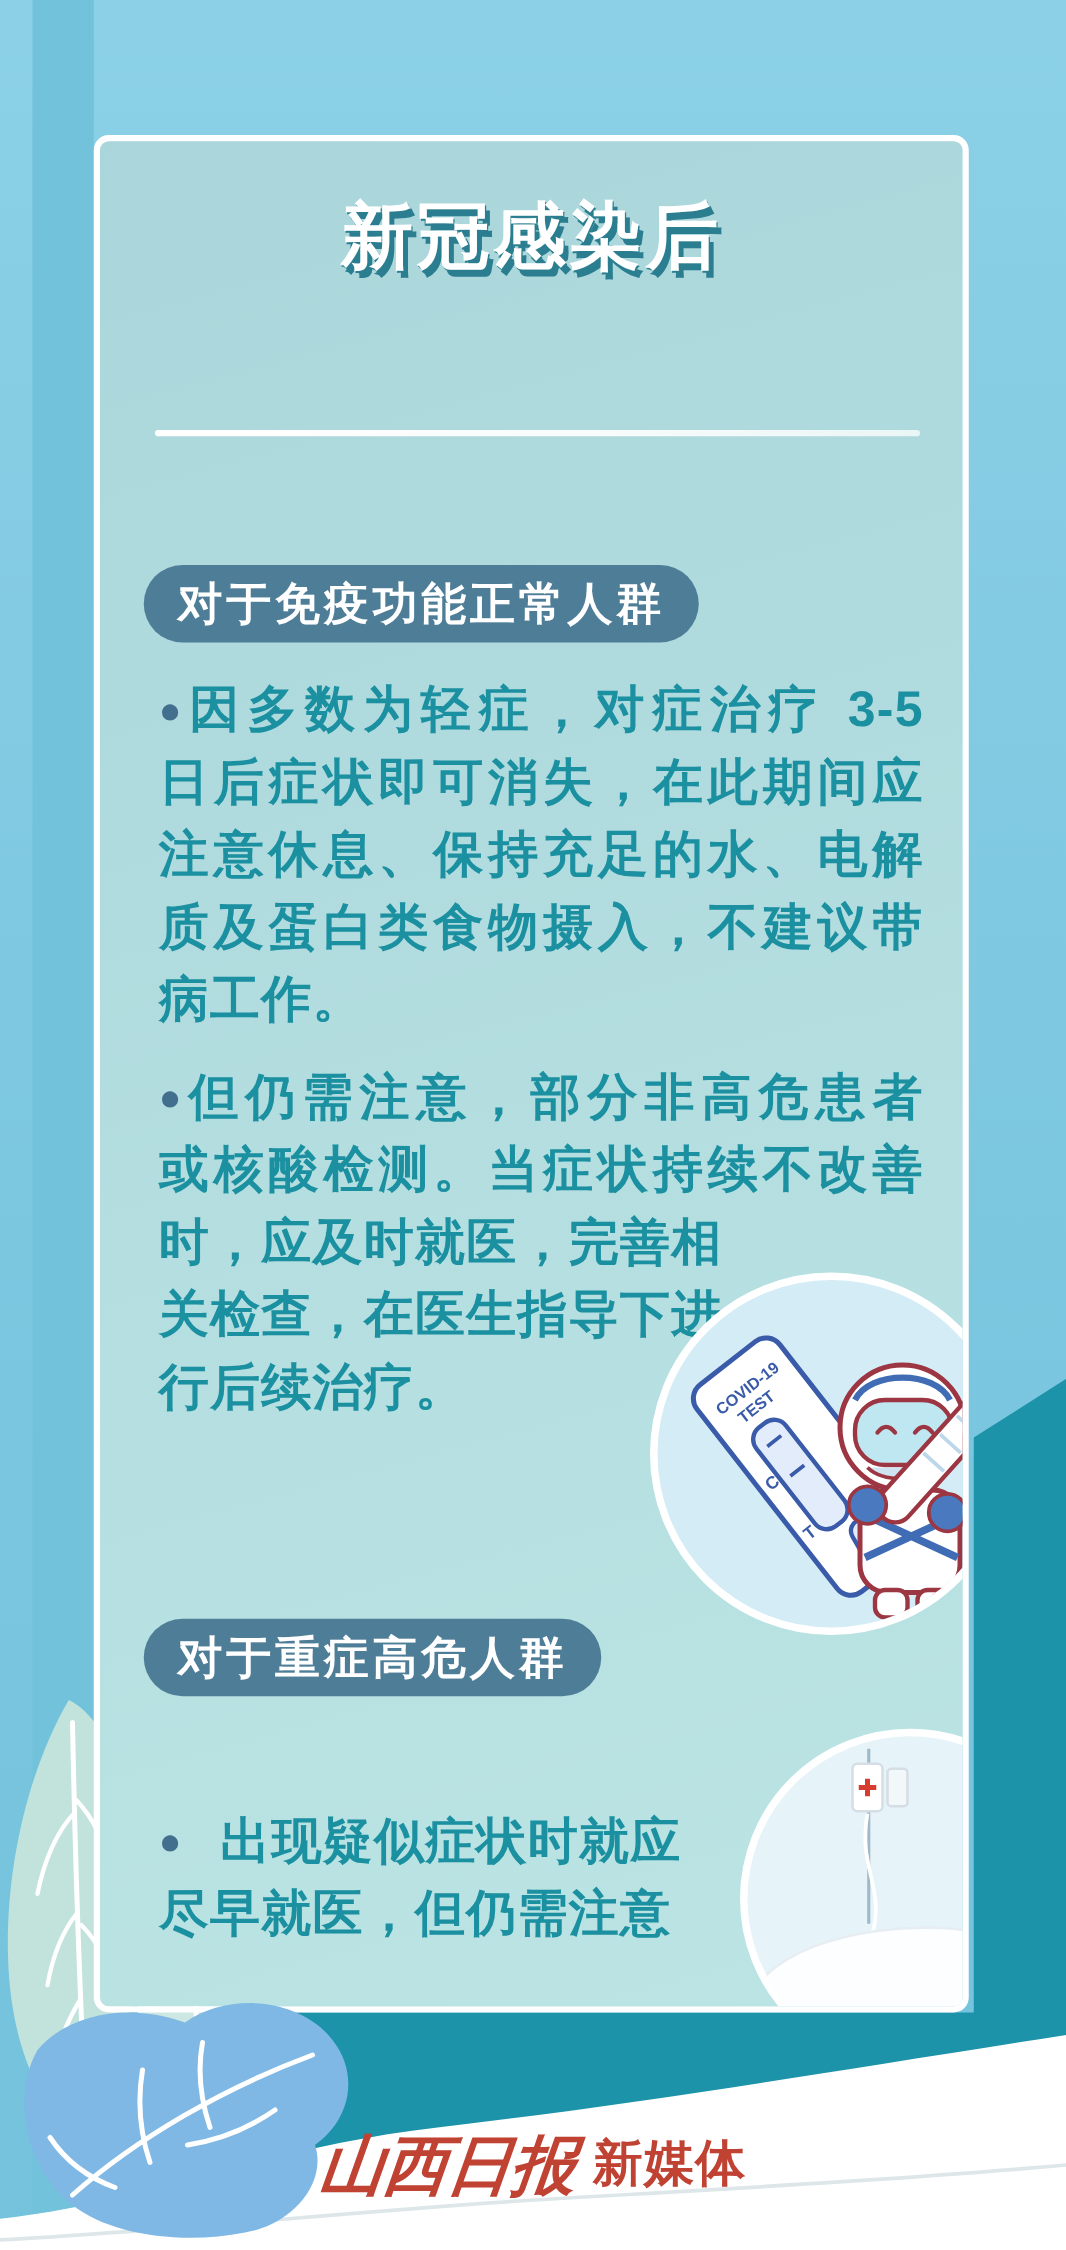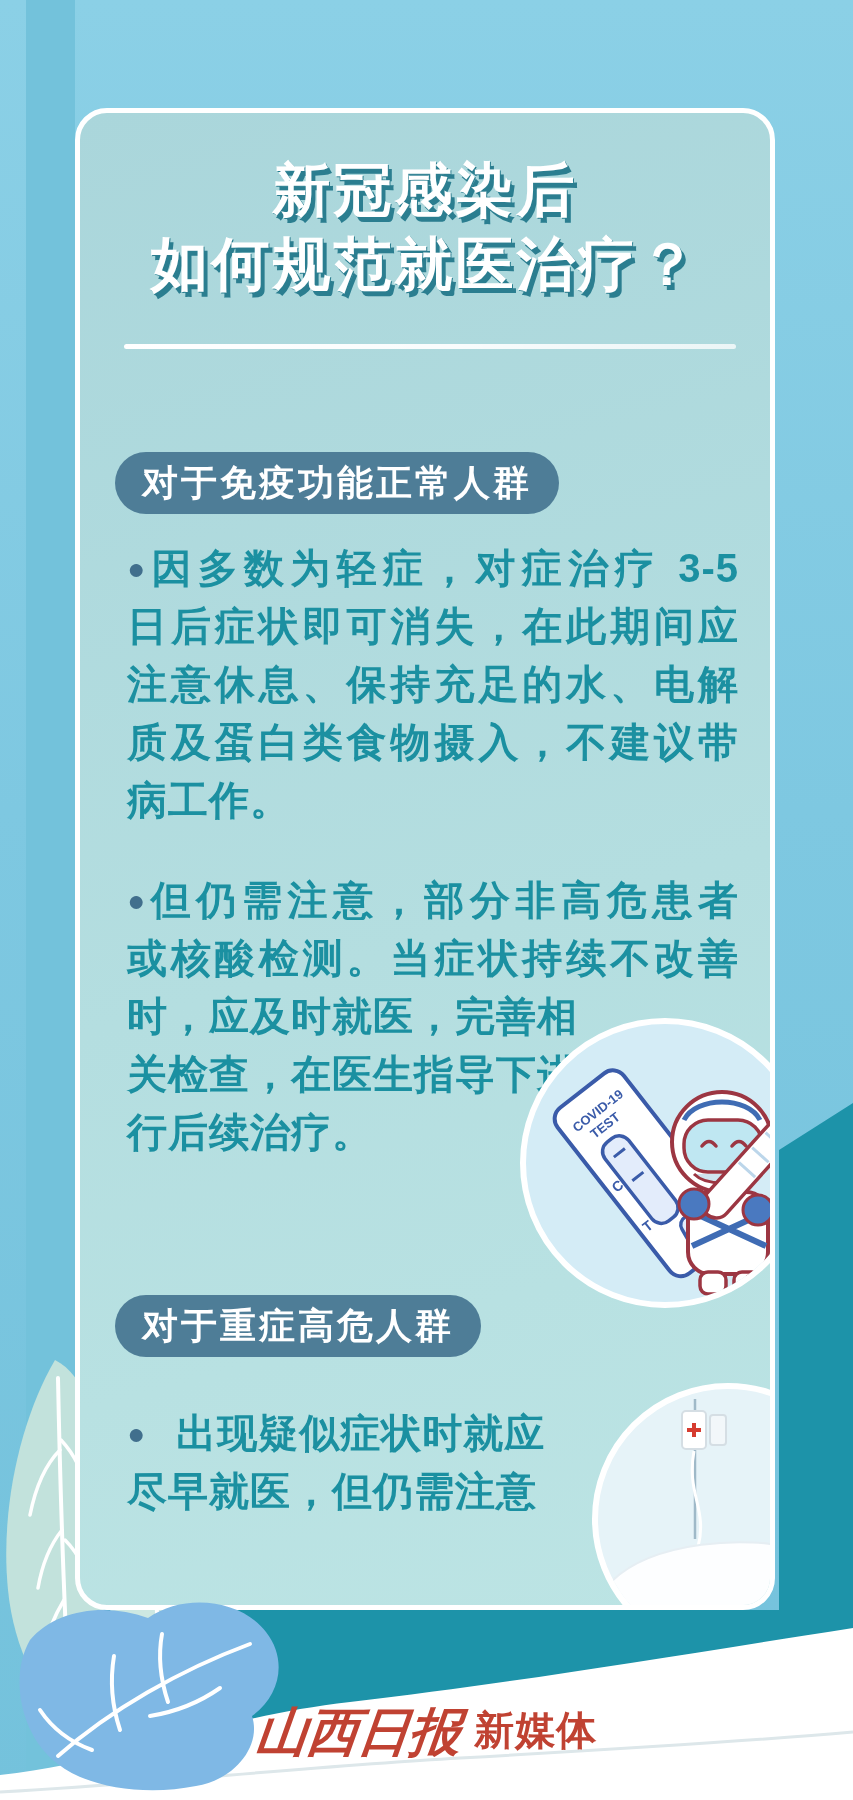--- a/index.html
+++ b/index.html
@@ -5,39 +5,39 @@
   html,body{margin:0;padding:0;}
   body{font-family:"Liberation Sans",sans-serif;}
   #poster{position:relative;width:853px;height:1800px;overflow:hidden;
     background:linear-gradient(180deg,#8bd0e6 0%,#7ec8e1 45%,#74c2dc 100%);}
   .bg-stripe-left{position:absolute;left:26px;top:0;width:49px;height:1800px;
     background:#73c2db;}
   .bg-dark{position:absolute;left:0;top:0;width:853px;height:1800px;background:#1d93a9;
     clip-path:polygon(75px 1610px,779px 1610px,779px 1150px,853px 1103px,853px 1800px,75px 1800px);}
   
   .card{position:absolute;left:75px;top:108px;width:700px;height:1502px;
-    border:5px solid #ffffff;border-radius:32px;box-sizing:border-box;
+    border:5px solid #ffffff;border-radius:12px;box-sizing:border-box;
     background:linear-gradient(165deg,#aad6db 0%,#b4dee0 55%,#bce4e4 100%);
     overflow:hidden;z-index:3;}
   .title{position:absolute;left:0;top:40px;width:100%;text-align:center;
     font-size:58px;font-weight:900;line-height:74px;letter-spacing:3px;color:#ffffff;
     text-shadow:4px 5px 0 #2b7e90,1px 1px 0 #2b7e90;}
   .divider{position:absolute;left:44px;top:231px;width:612px;height:5px;border-radius:3px;
     background:linear-gradient(90deg,#ffffff 0%,rgba(255,255,255,0.92) 55%,rgba(255,255,255,0.75) 100%);}
   .badge{position:absolute;left:35px;height:62px;line-height:62px;padding:0 27px;
     background:#4e7d97;border-radius:32px;color:#ffffff;font-size:36px;font-weight:700;
     letter-spacing:3px;white-space:nowrap;text-align:right;}
   .badge.b1{top:339px;}
   .badge.b2{top:1182px;}
   .para{position:absolute;left:47px;width:612px;color:#1b90a1;font-size:40px;font-weight:700;}
   .para .tl{height:58px;line-height:56px;letter-spacing:1px;white-space:nowrap;}
   .para .tl.just{white-space:normal;text-align:justify;text-align-last:justify;text-justify:inter-character;}
   .p1{top:427px;}
-  .p2{top:737px;margin-top:22px;}
-  .p3{top:1292px;}
+  .p2{top:737px;}
+  .p3{top:1332px;}
   .bullet{color:#416f8d;font-size:30px;vertical-align:3px;}
   .bullet.pad{margin-right:30px;}
   
   .illu{position:absolute;border:6px solid #ffffff;border-radius:50%;box-sizing:border-box;overflow:hidden;}
   .illu.c1{left:440px;top:905px;width:290px;height:290px;background:#d4ecf6;}
   .illu.c2{left:512px;top:1270px;width:272px;height:272px;background:#e6f3f8;}
   .illu svg{position:absolute;left:0;top:0;}
   
   .wave-svg{position:absolute;left:0;top:1560px;z-index:4;}
   .leaves-back{position:absolute;left:0;top:1330px;z-index:2;}
@@ -61,21 +61,20 @@
     <path d="M58,48 C60,150 63,260 70,382" stroke="#ffffff" stroke-width="4" fill="none" stroke-linecap="round"></path>
     <path d="M60,120 C45,135 35,160 30,185 M62,200 C50,215 42,235 38,258 M64,270 C55,285 48,300 45,318 M61,110 C75,125 84,145 88,165 M65,210 C80,225 88,245 90,265" stroke="#ffffff" stroke-width="3.5" fill="none" stroke-linecap="round"></path>
     <path d="M150,140 C120,185 105,250 112,310 C117,352 138,385 160,400 C182,365 192,295 186,230 C181,178 168,152 150,140 Z" fill="#cde8e2"></path>
     <path d="M152,158 C154,240 158,320 166,392" stroke="#ffffff" stroke-width="4" fill="none" stroke-linecap="round"></path>
   </svg>
 
   <div class="card">
 
     <div class="title">
       <div>新冠感染后</div>
-      <div>如何规范就医治疗？</div>
     </div>
 
     <div class="divider"></div>
 
     <div class="badge b1">对于免疫功能正常人群</div>
 
     <div class="para p1">
       <div class="tl just"><span class="bullet">●</span><span>因多数为轻症，对症治疗 3-5</span></div>
       <div class="tl just">日后症状即可消失，在此期间应</div>
       <div class="tl just">注意休息、保持充足的水、电解</div>

